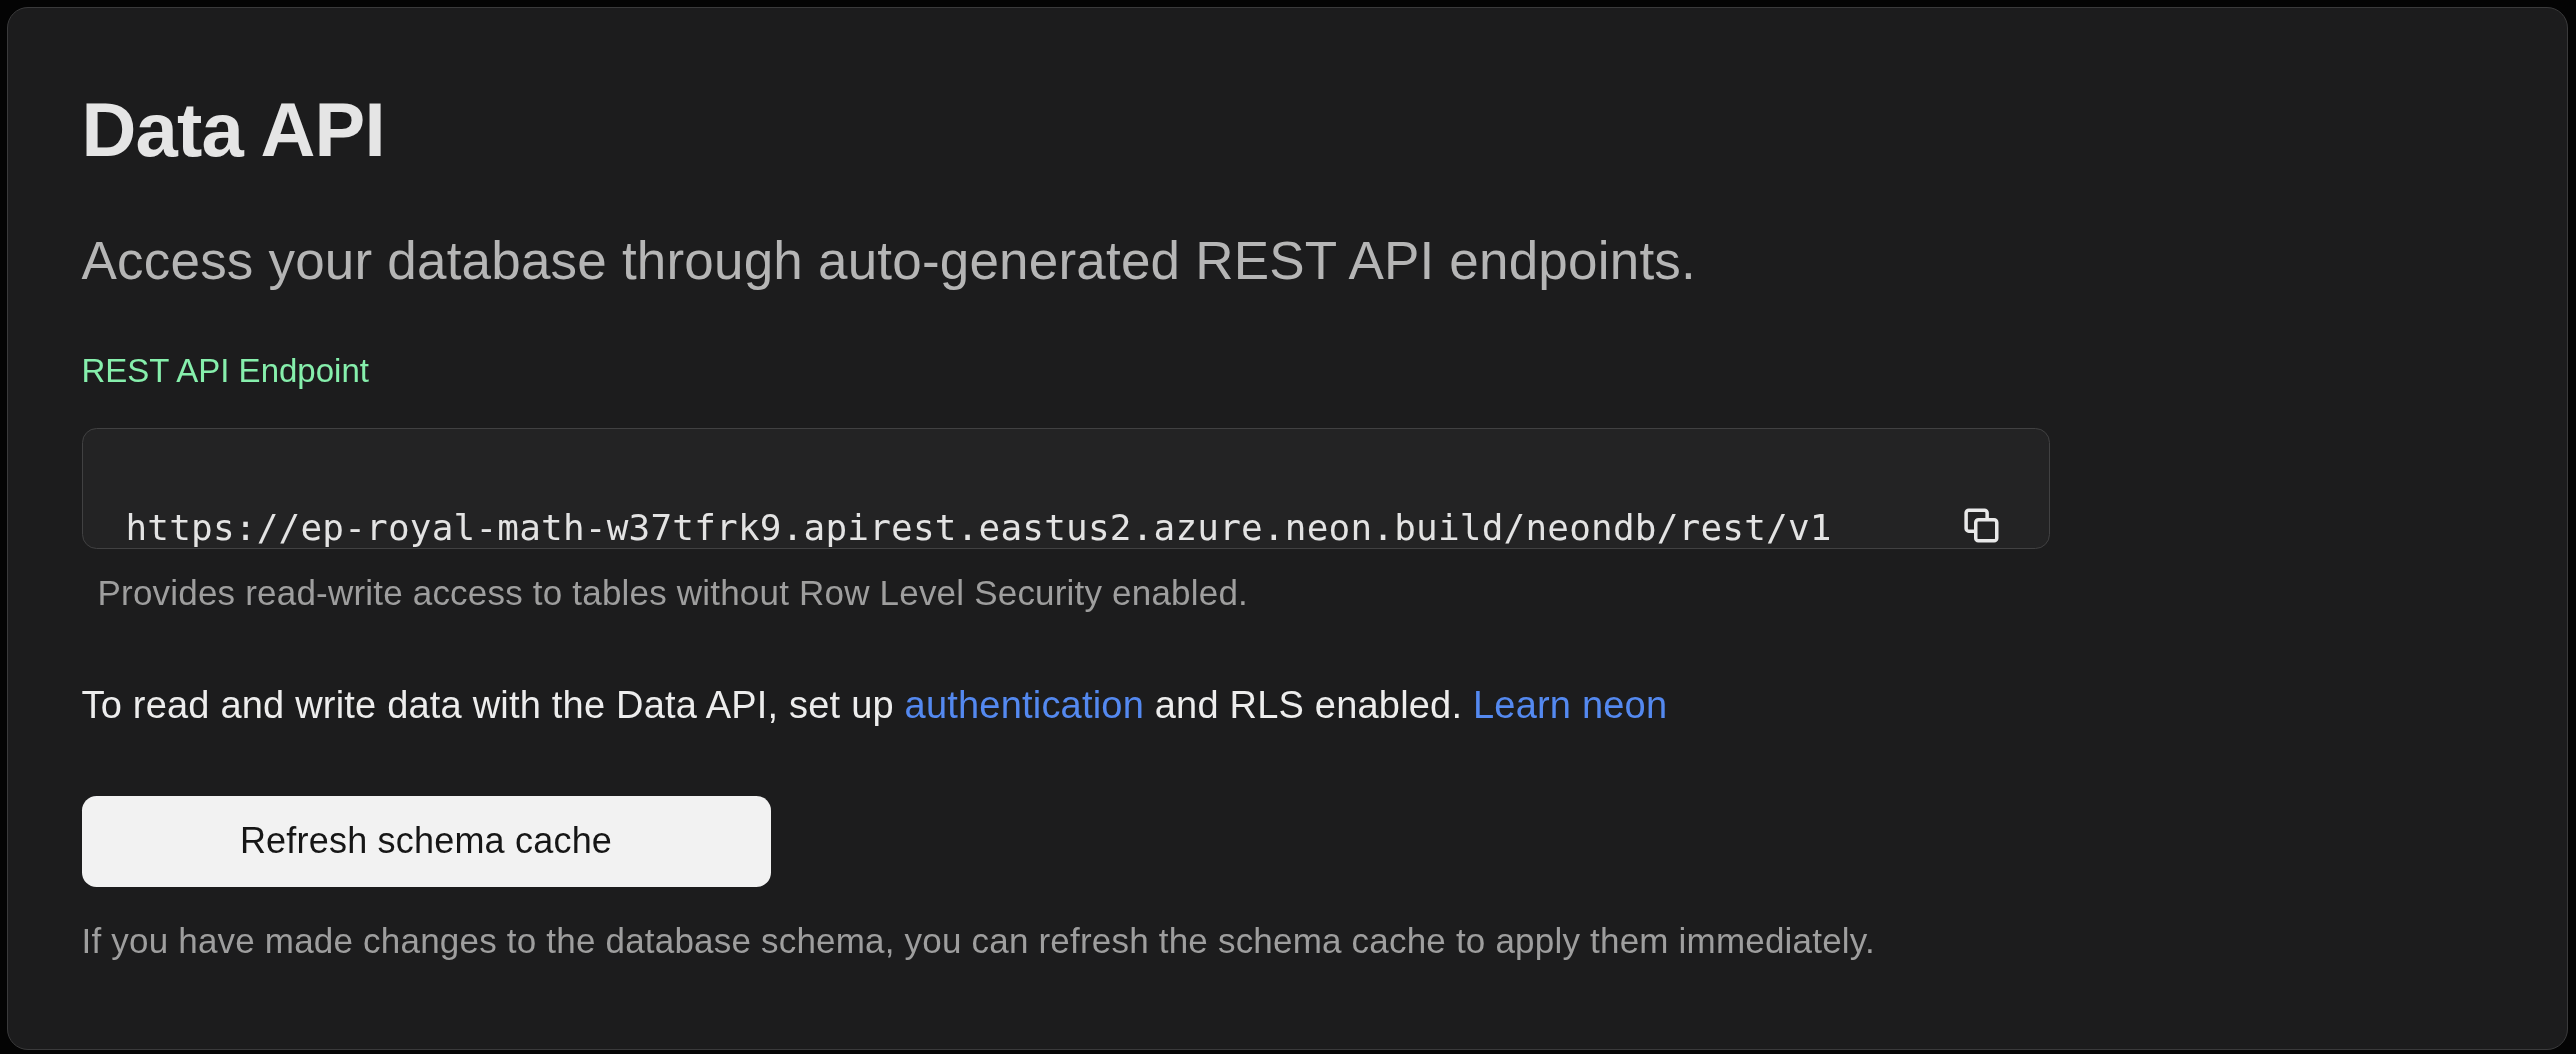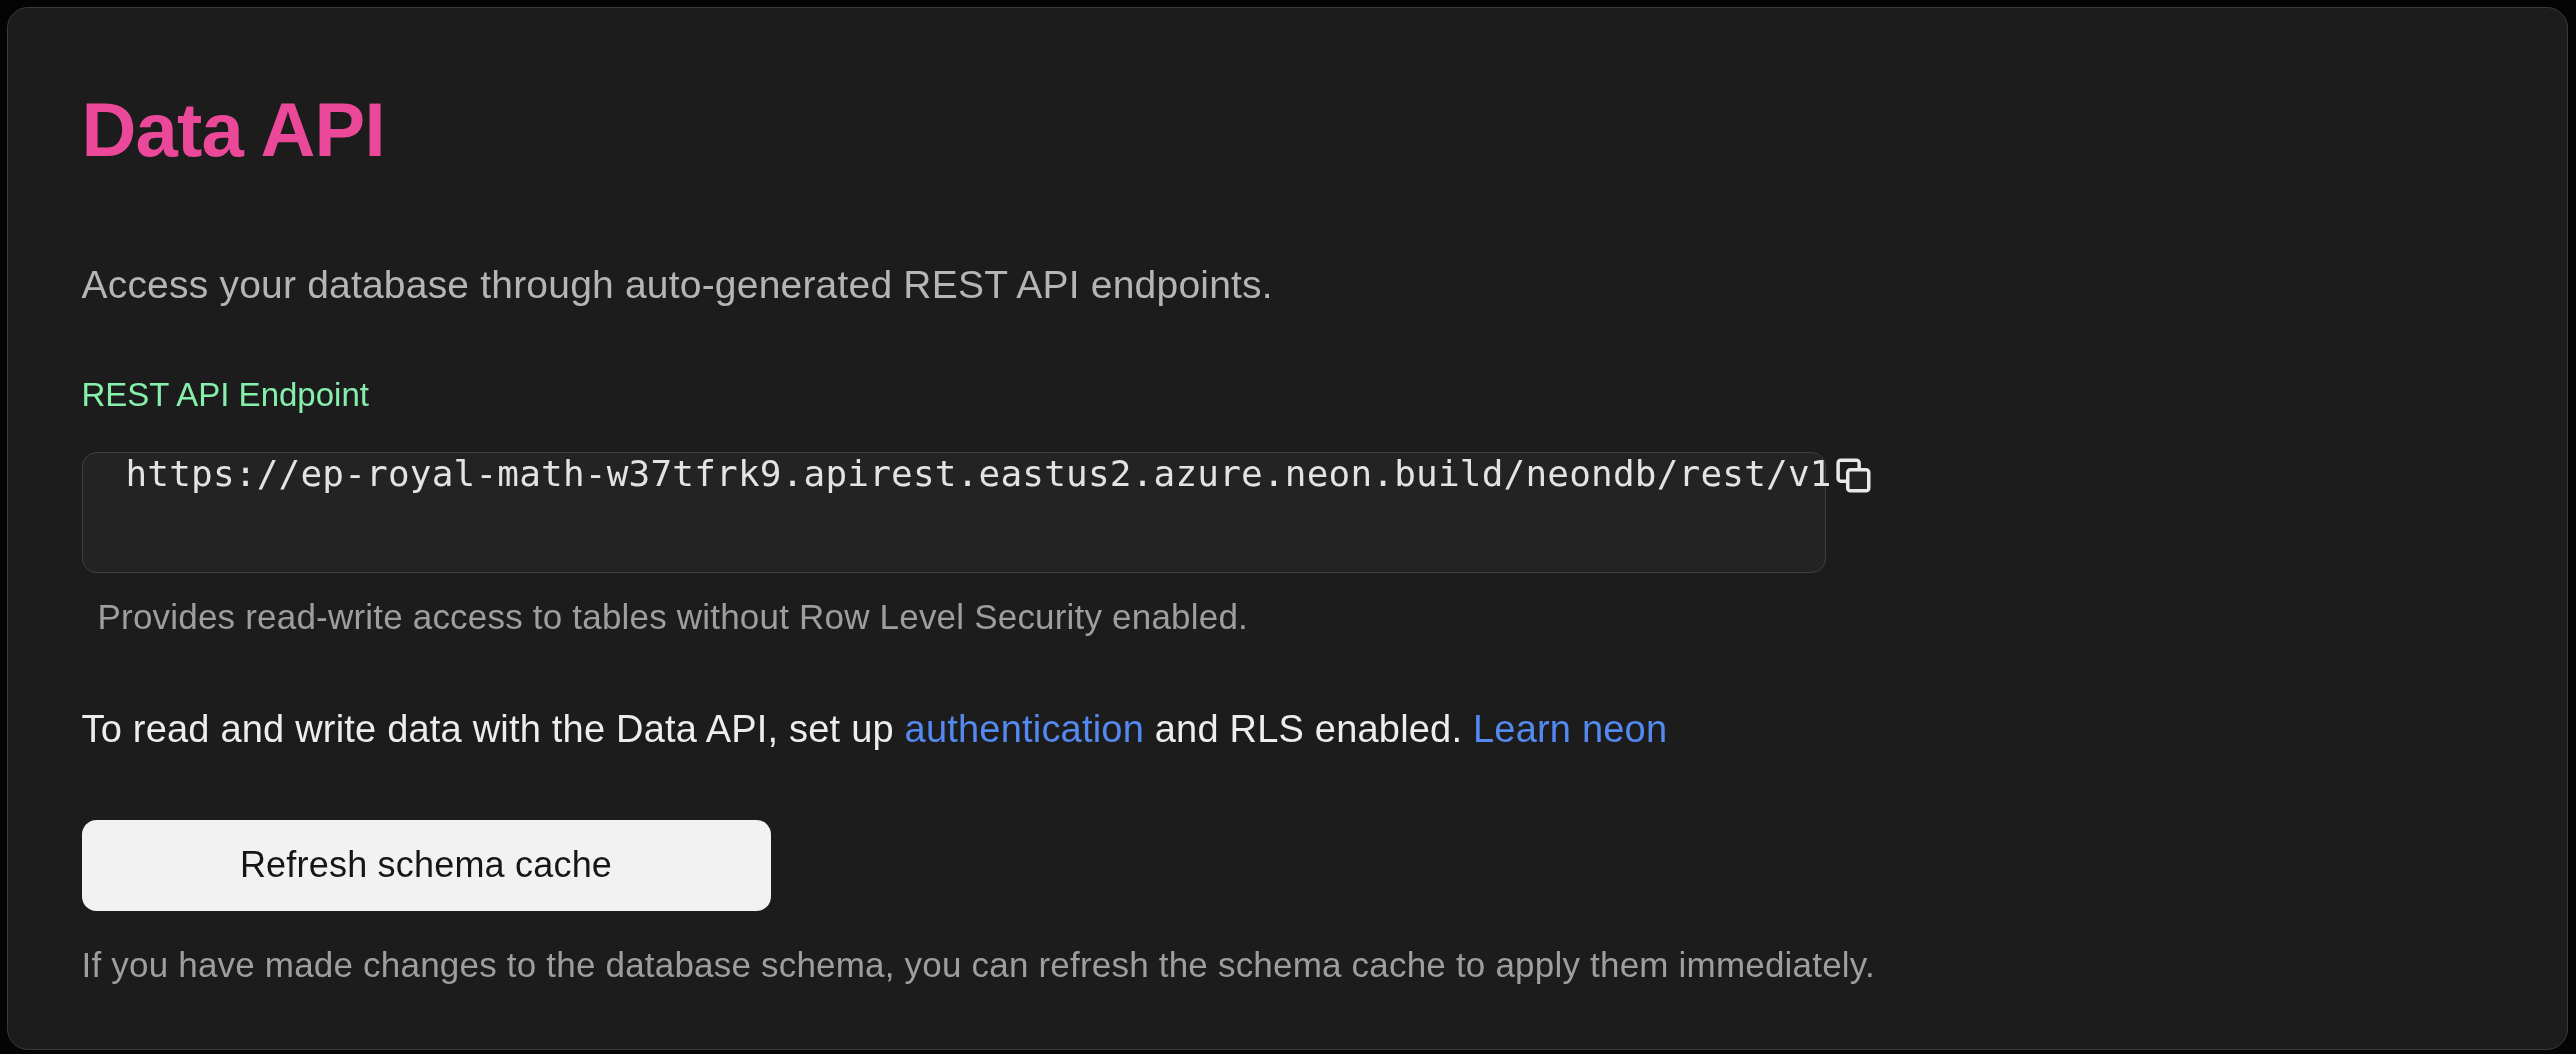--- a/index.html
+++ b/index.html
@@ -18,44 +18,44 @@
     border-radius: 21px;
     padding-left: 74px;
     padding-right: 74px;
   }
   .title {
     margin-top: 84px;
     font-size: 76px;
     line-height: 76px;
     font-weight: 700;
     letter-spacing: -0.8px;
-    color: #ec4899;
+    color: #e5e5e5;
   }
   .subtitle {
-    margin-top: 92px;
-    font-size: 39px;
+    margin-top: 68px;
+    font-size: 53px;
     line-height: 49px;
     color: #b5b5b5;
     letter-spacing: 0.2px;
   }
   .field-label {
     margin-top: 65px;
     font-size: 33px;
     line-height: 42px;
     color: #86efac;
   }
   .endpoint-field {
     margin-top: 36px;
-    width: 1744px;
+    width: 1968px;
     height: 121px;
     background: #232324;
     border: 1.6px solid #414142;
     border-radius: 14.6px;
     display: flex;
-    align-items: flex-start;
+    align-items: flex-end;
     justify-content: space-between;
     padding: 0 45px 0 43px;
   }
   .endpoint-url {
     font-family: "DejaVu Sans Mono", monospace;
     font-size: 36px;
     color: #e3e3e3;
     letter-spacing: 0.2px;
     white-space: nowrap;
   }

